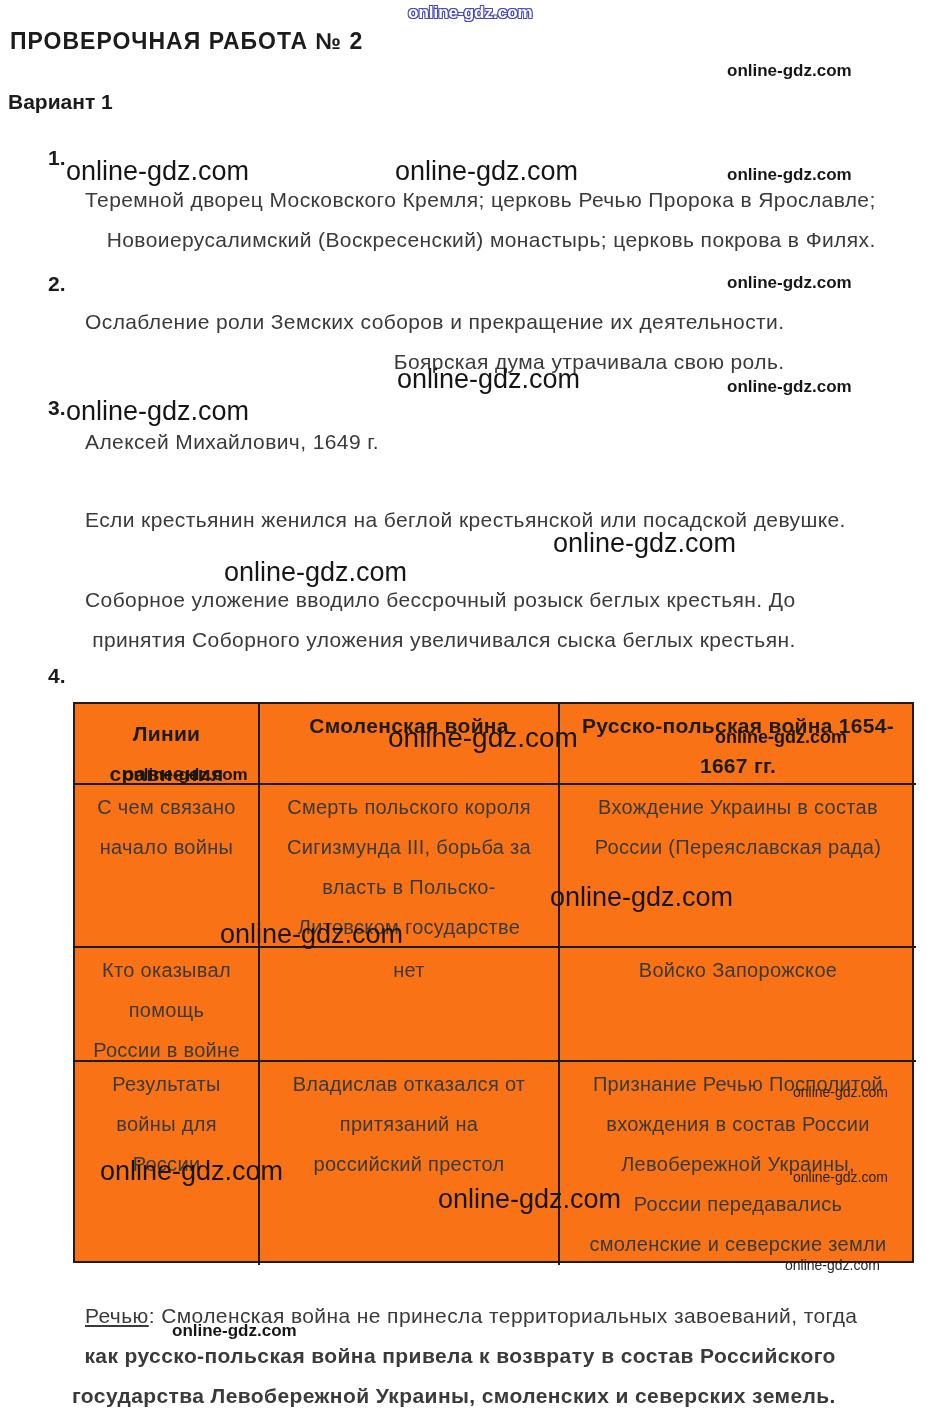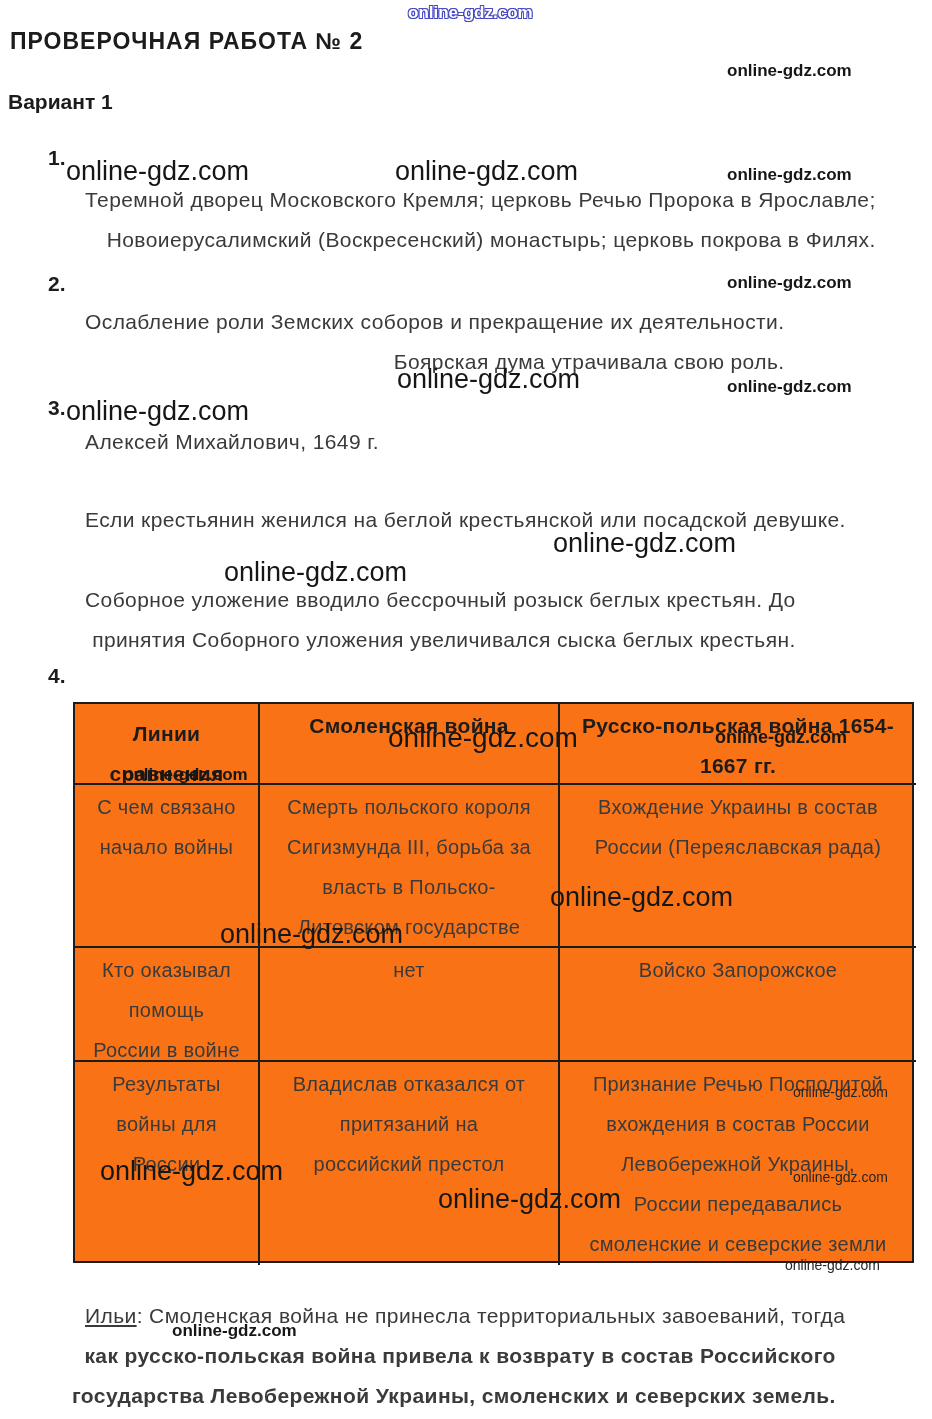--- a/index.html
+++ b/index.html
@@ -129,17 +129,17 @@
     <div class="cell last-row">Владислав отказался от
 притязаний на
 российский престол</div>
     <div class="cell last-col last-row">Признание Речью Посполитой
 вхождения в состав России
 Левобережной Украины,
 России передавались
 смоленские и северские земли</div>
   </div>
 
-  <div class="abs txt" style="left:85px; top:1296px;"><span class="u">Ильи</span><span>: Смоленская война не принесла территориальных завоеваний, тогда</span></div>
+  <div class="abs txt" style="left:85px; top:1296px;"><span class="u">Речью</span><span>: Смоленская война не принесла территориальных завоеваний, тогда</span></div>
   <div class="abs txt" style="left:72px; top:1336px;font-weight:bold;">как русско-польская война привела к возврату в состав Российского
 государства Левобережной Украины, смоленских и северских земель.</div>
 
 </div>
 
 </body></html>

